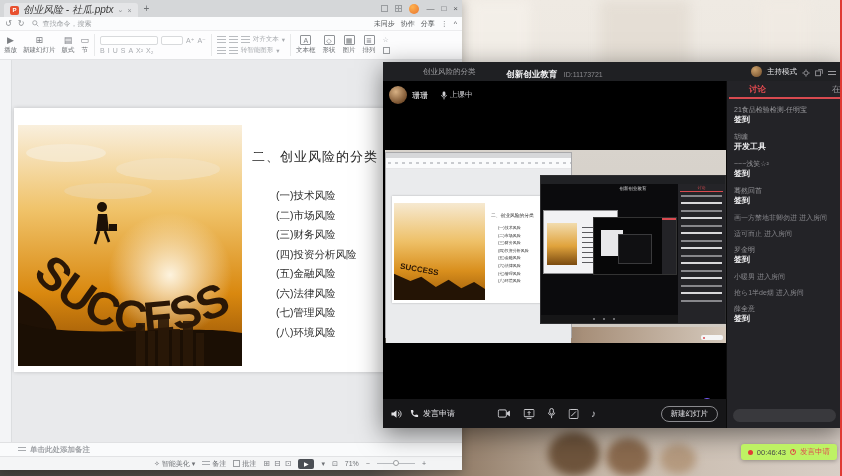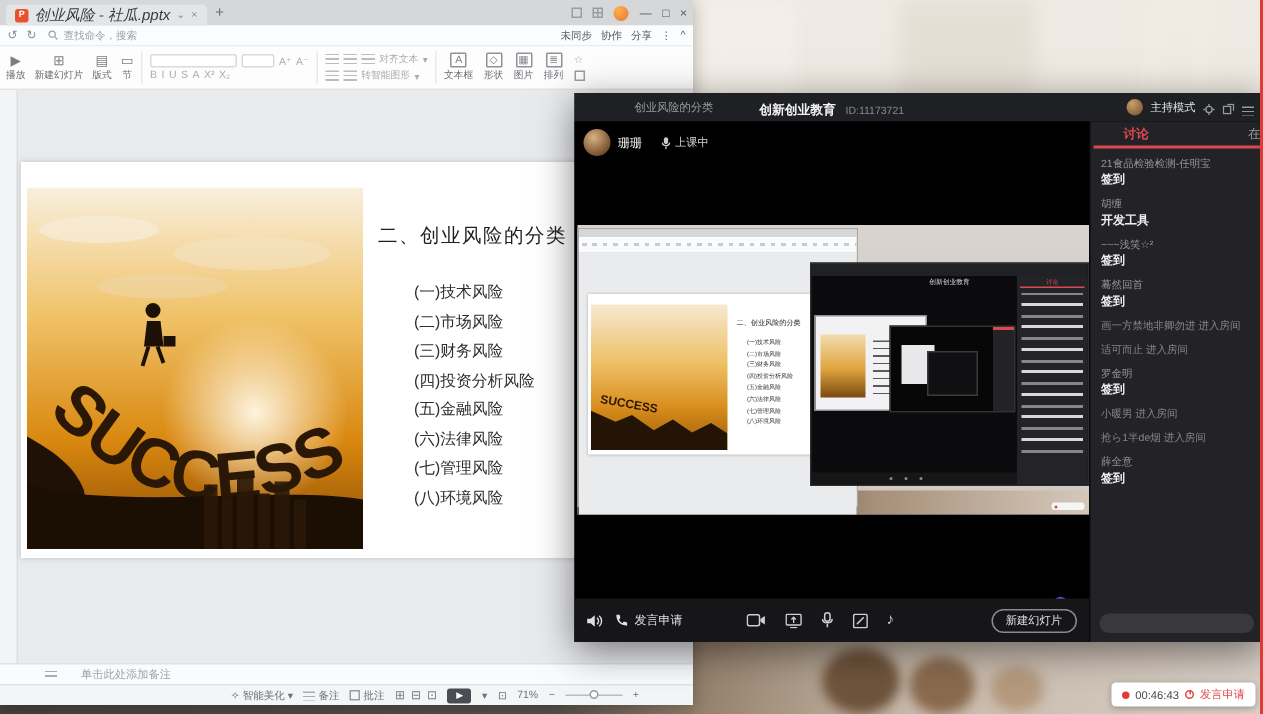--- a/index.html
+++ b/index.html
@@ -75,21 +75,21 @@
                  background:#f3f4f6; border-right:1px solid #dcdee0; }
   .slide { position:absolute; left:14px; top:48px; width:446px; height:264px; background:#fff;
            box-shadow:0 0 4px rgba(0,0,0,.18); }
   .slide-title { position:absolute; left:238px; top:40px; font-size:13px; color:#1f1f1f;
                  letter-spacing:1px; }
   .slide-list { position:absolute; left:262px; top:78px; }
   .slide-item { font-size:10.5px; color:#2e2e2e; line-height:19.5px; white-space:nowrap; }
   .slide-art { position:absolute; left:4px; top:17px; width:224px; height:241px; }
 
   .wps-notesbar { height:14px; background:#fafbfc; border-top:1px solid #e0e1e3;
-                  display:flex; align-items:center; gap:16px; padding-left:30px; }
+                  display:flex; align-items:center; gap:4px; padding-left:18px;font-weight:bold; }
   .notes-ic { width:8px; height:6px;
     background:repeating-linear-gradient(180deg,#a8abaf 0 1px,transparent 1px 3px); }
   .notes-ph { font-size:7.5px; color:#a0a3a7; }
 
   .wps-statusbar { height:14px; background:#f4f5f6; border-top:1px solid #e2e3e5;
                    display:flex; align-items:center; gap:7px; justify-content:flex-end;
                    padding-right:36px; }
   .st-item { display:flex; align-items:center; gap:2px; font-size:7px; color:#6e7175; white-space:nowrap; }
   .view-ics { display:flex; gap:4px; font-size:8px; color:#7b7e82; }
   .play-btn { width:16px; height:10px; background:#4a4e54; border-radius:2px; color:#fff;
@@ -200,21 +200,21 @@
   .chat-underline { position:absolute; left:2px; right:2px; bottom:0; height:2px; background:#d84a50; }
   .chat-msgs { flex:1; padding:6px 7px 0 7px; overflow:hidden; }
   .msg { margin-bottom:7px; }
   .msg-name { font-size:7px; color:#96969a; line-height:9px; white-space:nowrap; overflow:hidden; }
   .msg-text { font-size:8px; color:#f0f0f2; font-weight:bold; line-height:11px; white-space:nowrap;
               overflow:hidden; }
   .msg.system .msg-text { color:#85858a; font-weight:normal; font-size:7px; line-height:9px; }
   .chat-input { flex:none; margin:4px 6px 6px 6px; height:13px; background:#39393d; border-radius:7px; }
 
   
-  .share-pill { position:absolute; right:5px; bottom:5px; height:16px; background:#ffffff; border-radius:3px;
+  .share-pill { position:absolute; right:5px; bottom:16px; height:16px; background:#bef264; border-radius:3px;
     box-shadow:0 1px 4px rgba(0,0,0,.3); display:flex; align-items:center; gap:4px; padding:0 7px; z-index:40; }
   .rec-dot { width:5px; height:5px; border-radius:50%; background:#e23b36; }
   .rec-time { font-size:7.5px; color:#4a4a4a; }
   .exit-ic { width:6px; height:6px; border:1px solid #e04a47; border-radius:50%; position:relative; }
   .exit-ic::before { content:""; position:absolute; left:2px; top:-1px; width:1px; height:3px; background:#e04a47; }
   .exit-label { font-size:7.5px; color:#e0494f; }
 
   svg { display:block; }
 </style>
 </head>

